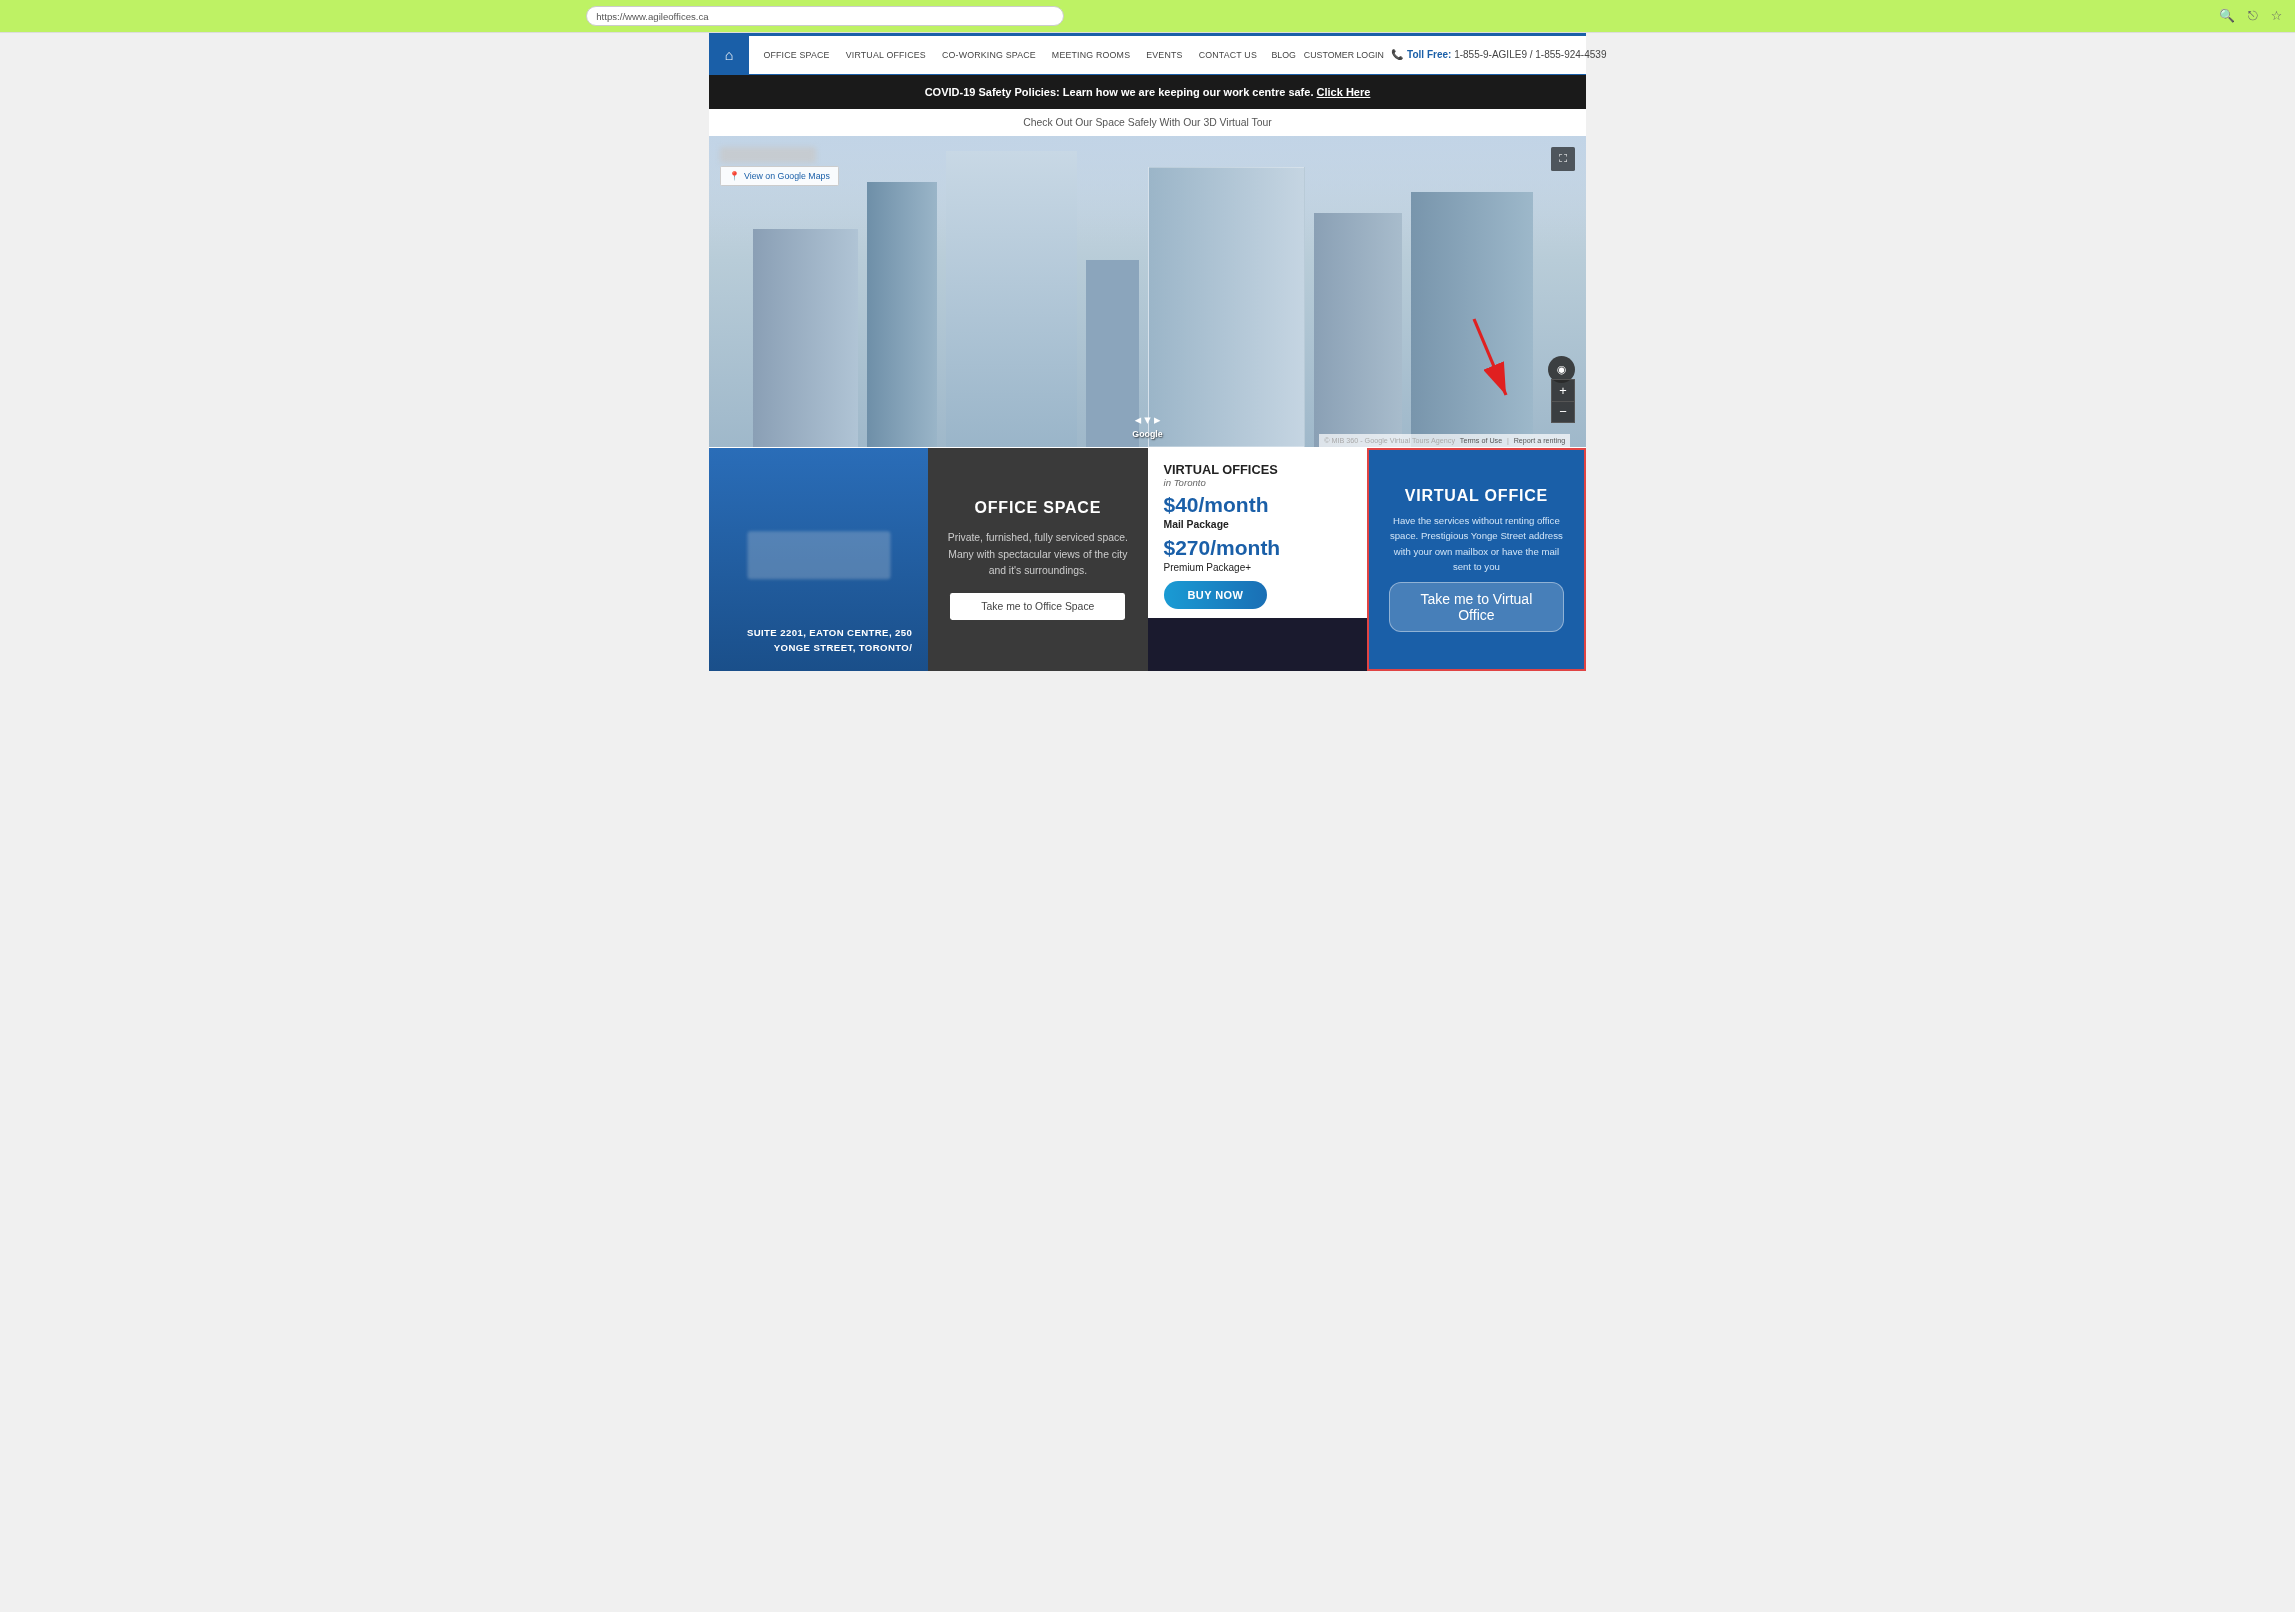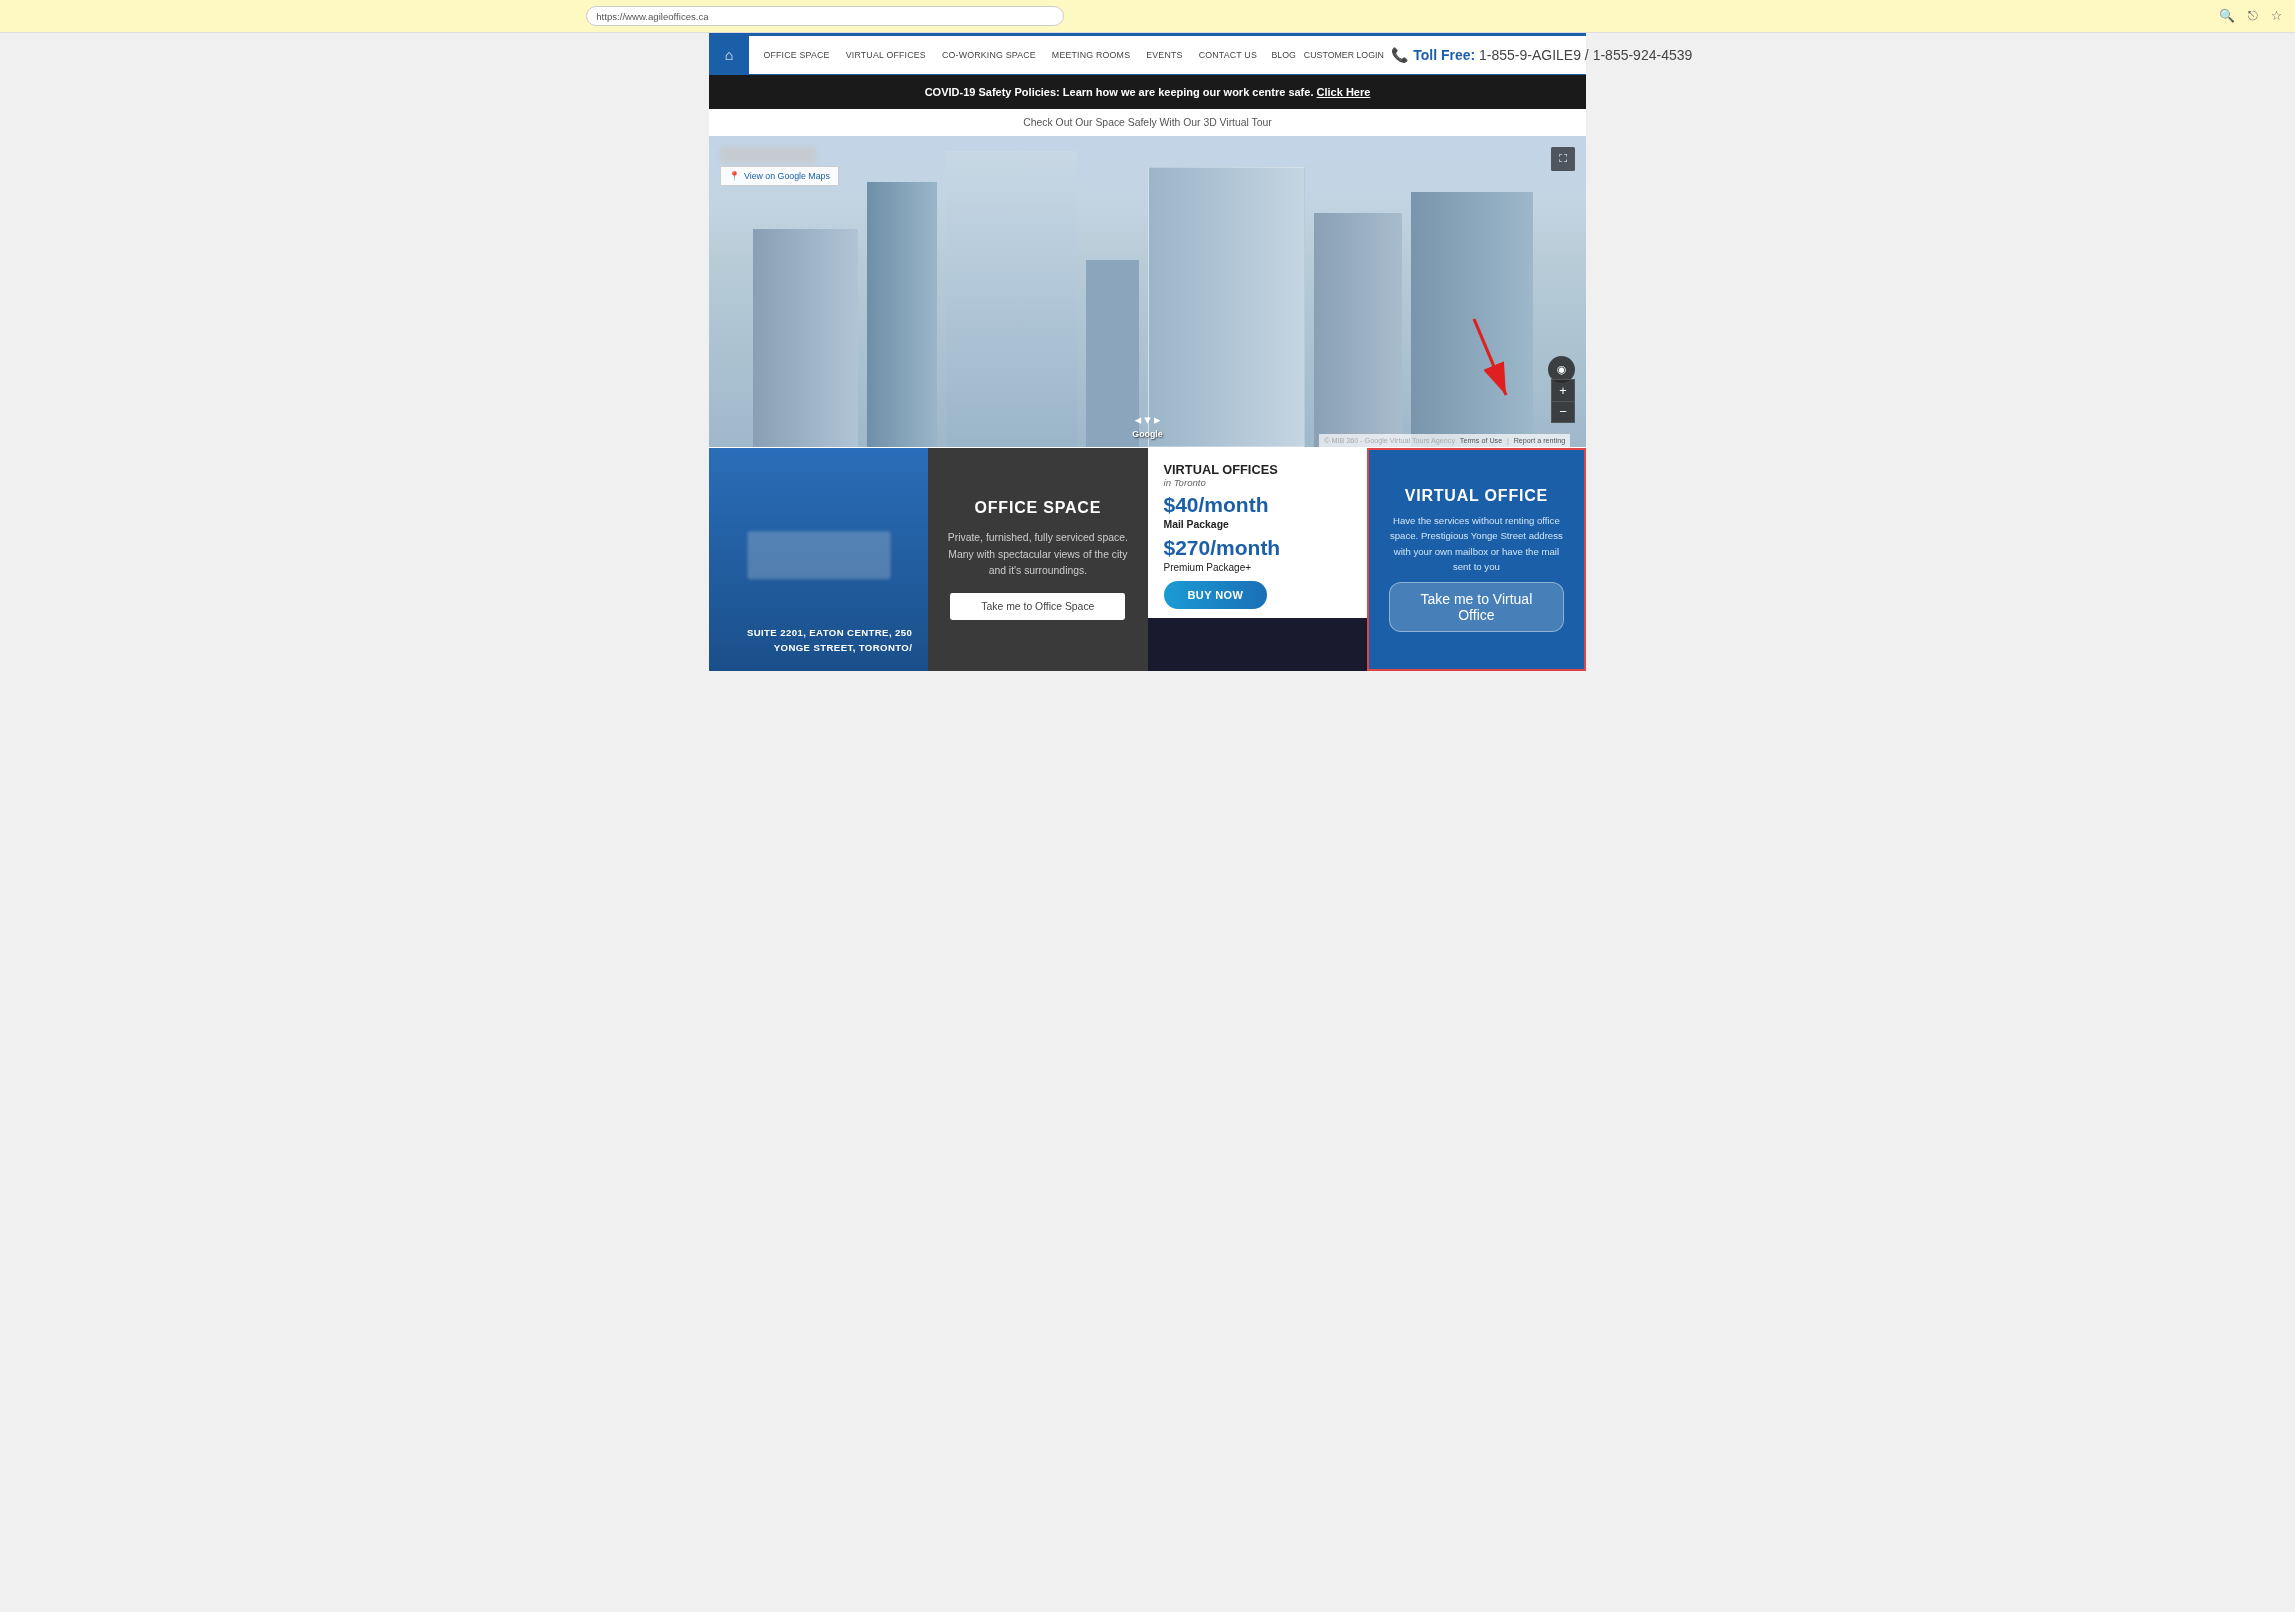--- a/index.html
+++ b/index.html
@@ -1,20 +1,20 @@
 <!DOCTYPE html>
 <html style="font-size:12.8px"><head>
   <meta charset="utf-8">
   <style>
     * { margin: 0; padding: 0; box-sizing: border-box; }
     body { font-family: Arial, sans-serif; background: #f0f0f0; min-width: 1020px; }
 
     
     .browser-chrome {
-      background: #fef9c3;
+      background: #bef264;
       border-bottom: 0.8px solid #ddd;
       padding: 6.4px 12.8px;
       display: flex;
       align-items: center;
       gap: 9.6px;
     }
     .browser-url-bar {
       flex: 1;
       background: white;
       border: 0.8px solid #ccc;
@@ -85,21 +85,21 @@
       font-size: 8.8px;
       color: #444;
     }
     .nav-right-link {
       text-decoration: none;
       color: #444;
       cursor: pointer;
       white-space: nowrap;
     }
     .toll-free {
-      font-size: 14px;
+      font-size: 10px;
       white-space: nowrap;
     }
     .toll-free-label { color: #1a5fa8; font-weight: bold; }
 
     
     .covid-banner {
       background: #1a1a1a;
       color: white;
       text-align: center;
       padding: 11px 16px;

